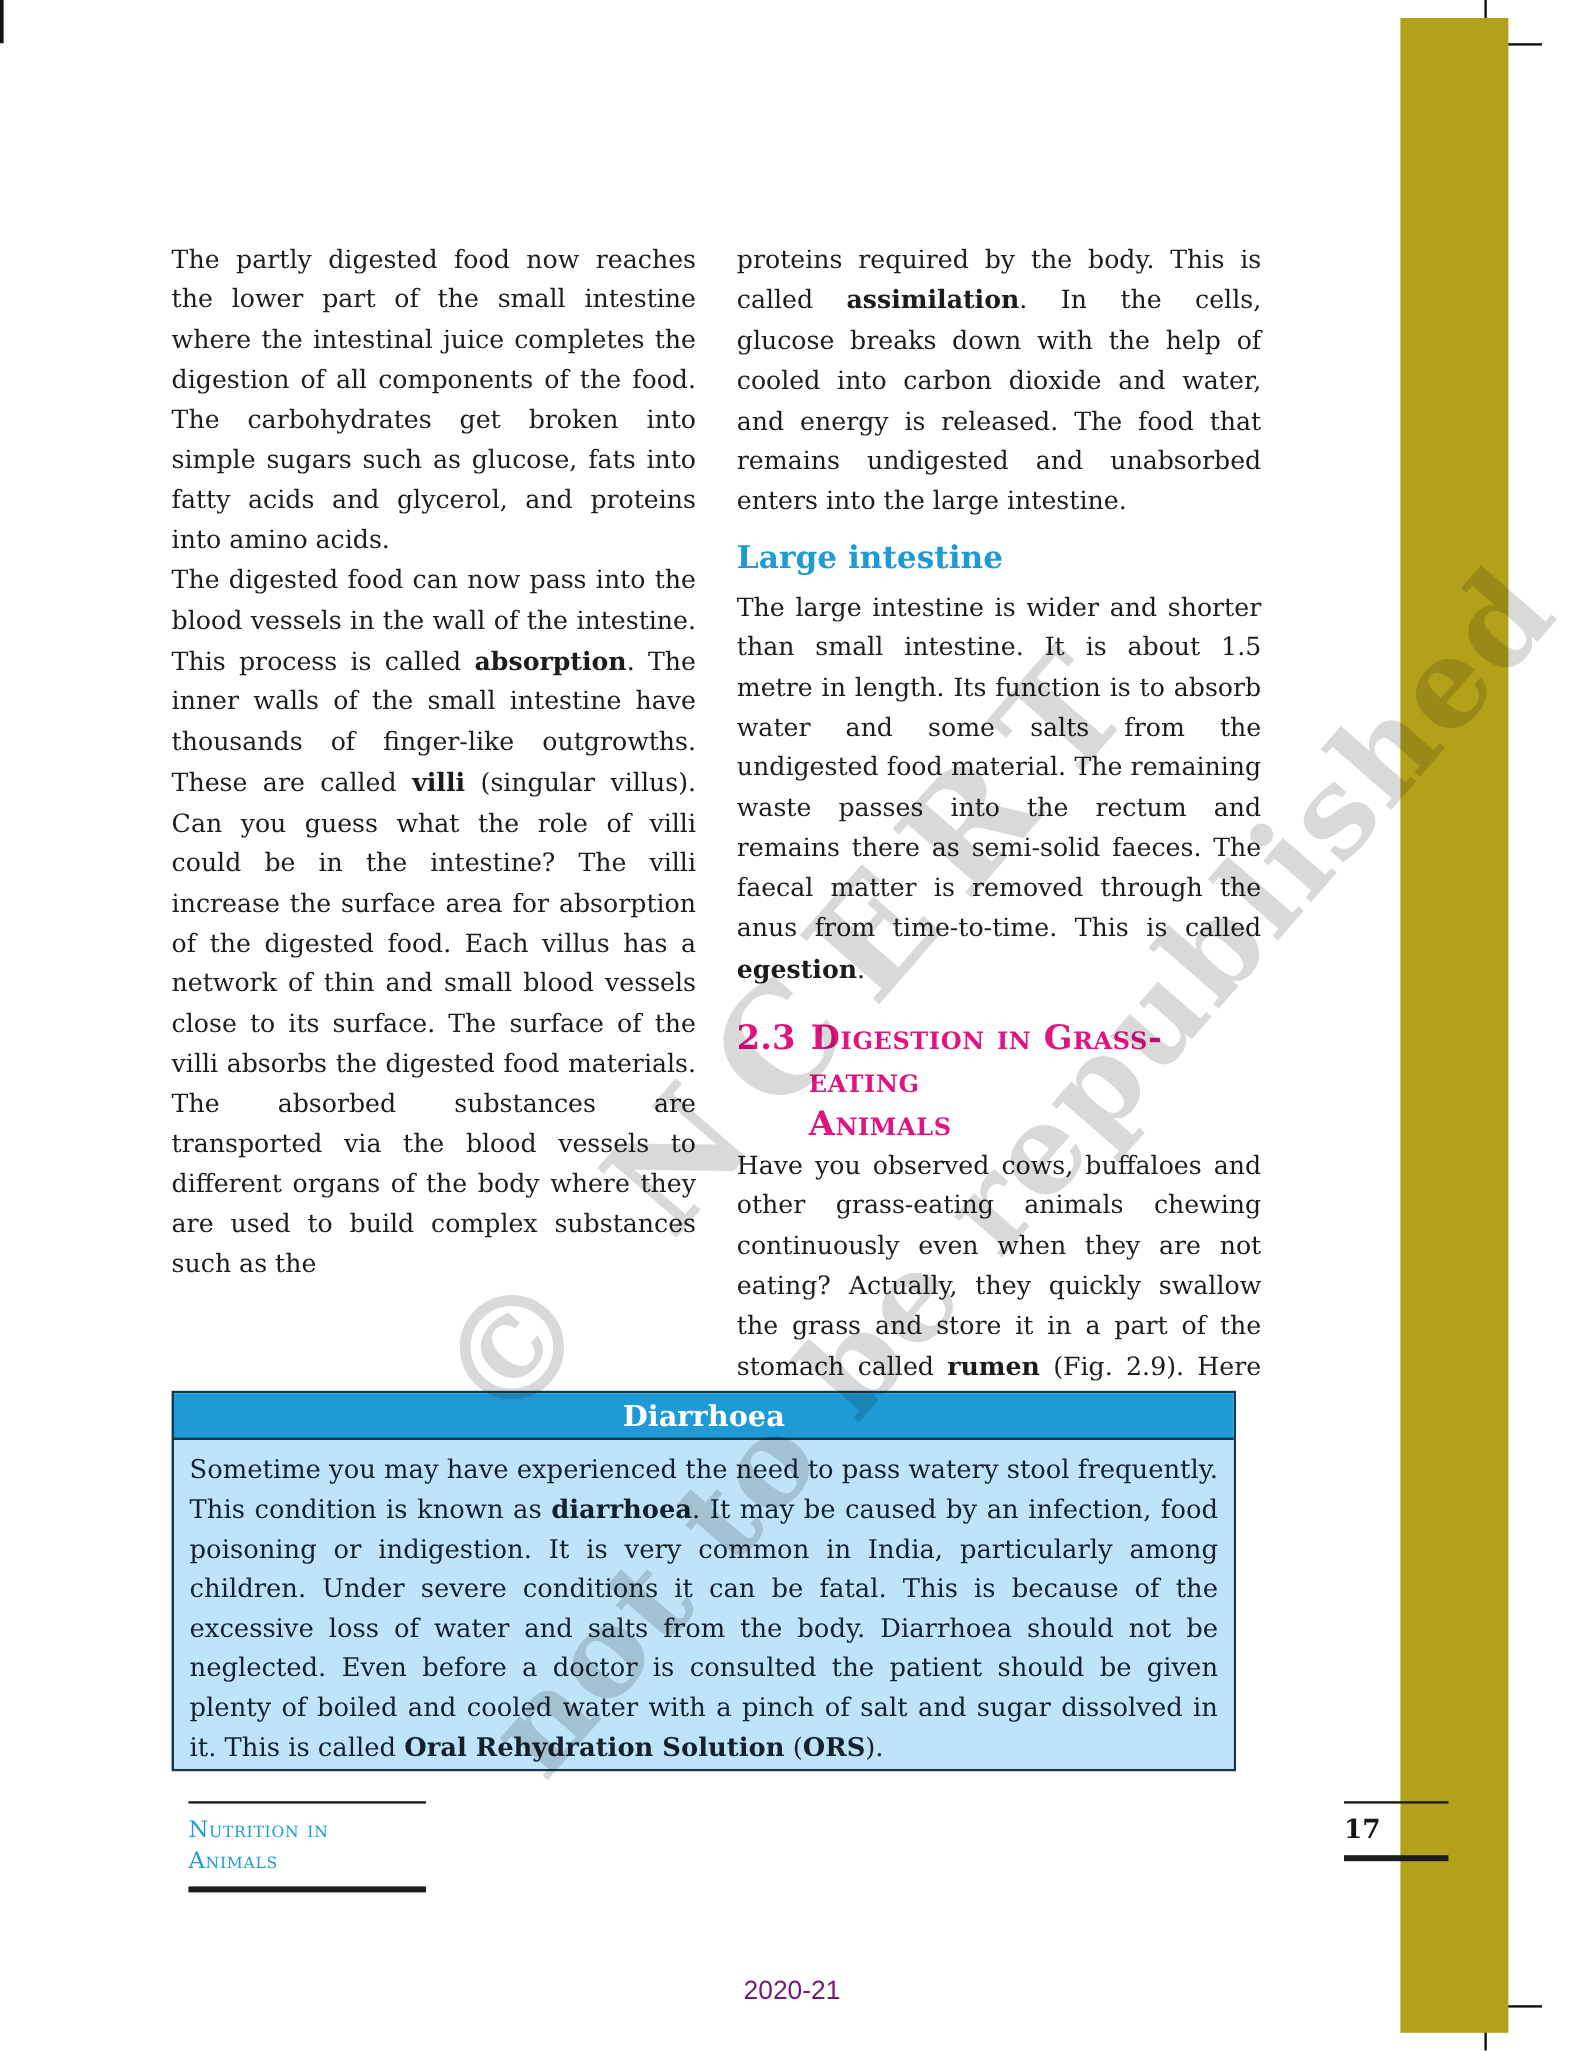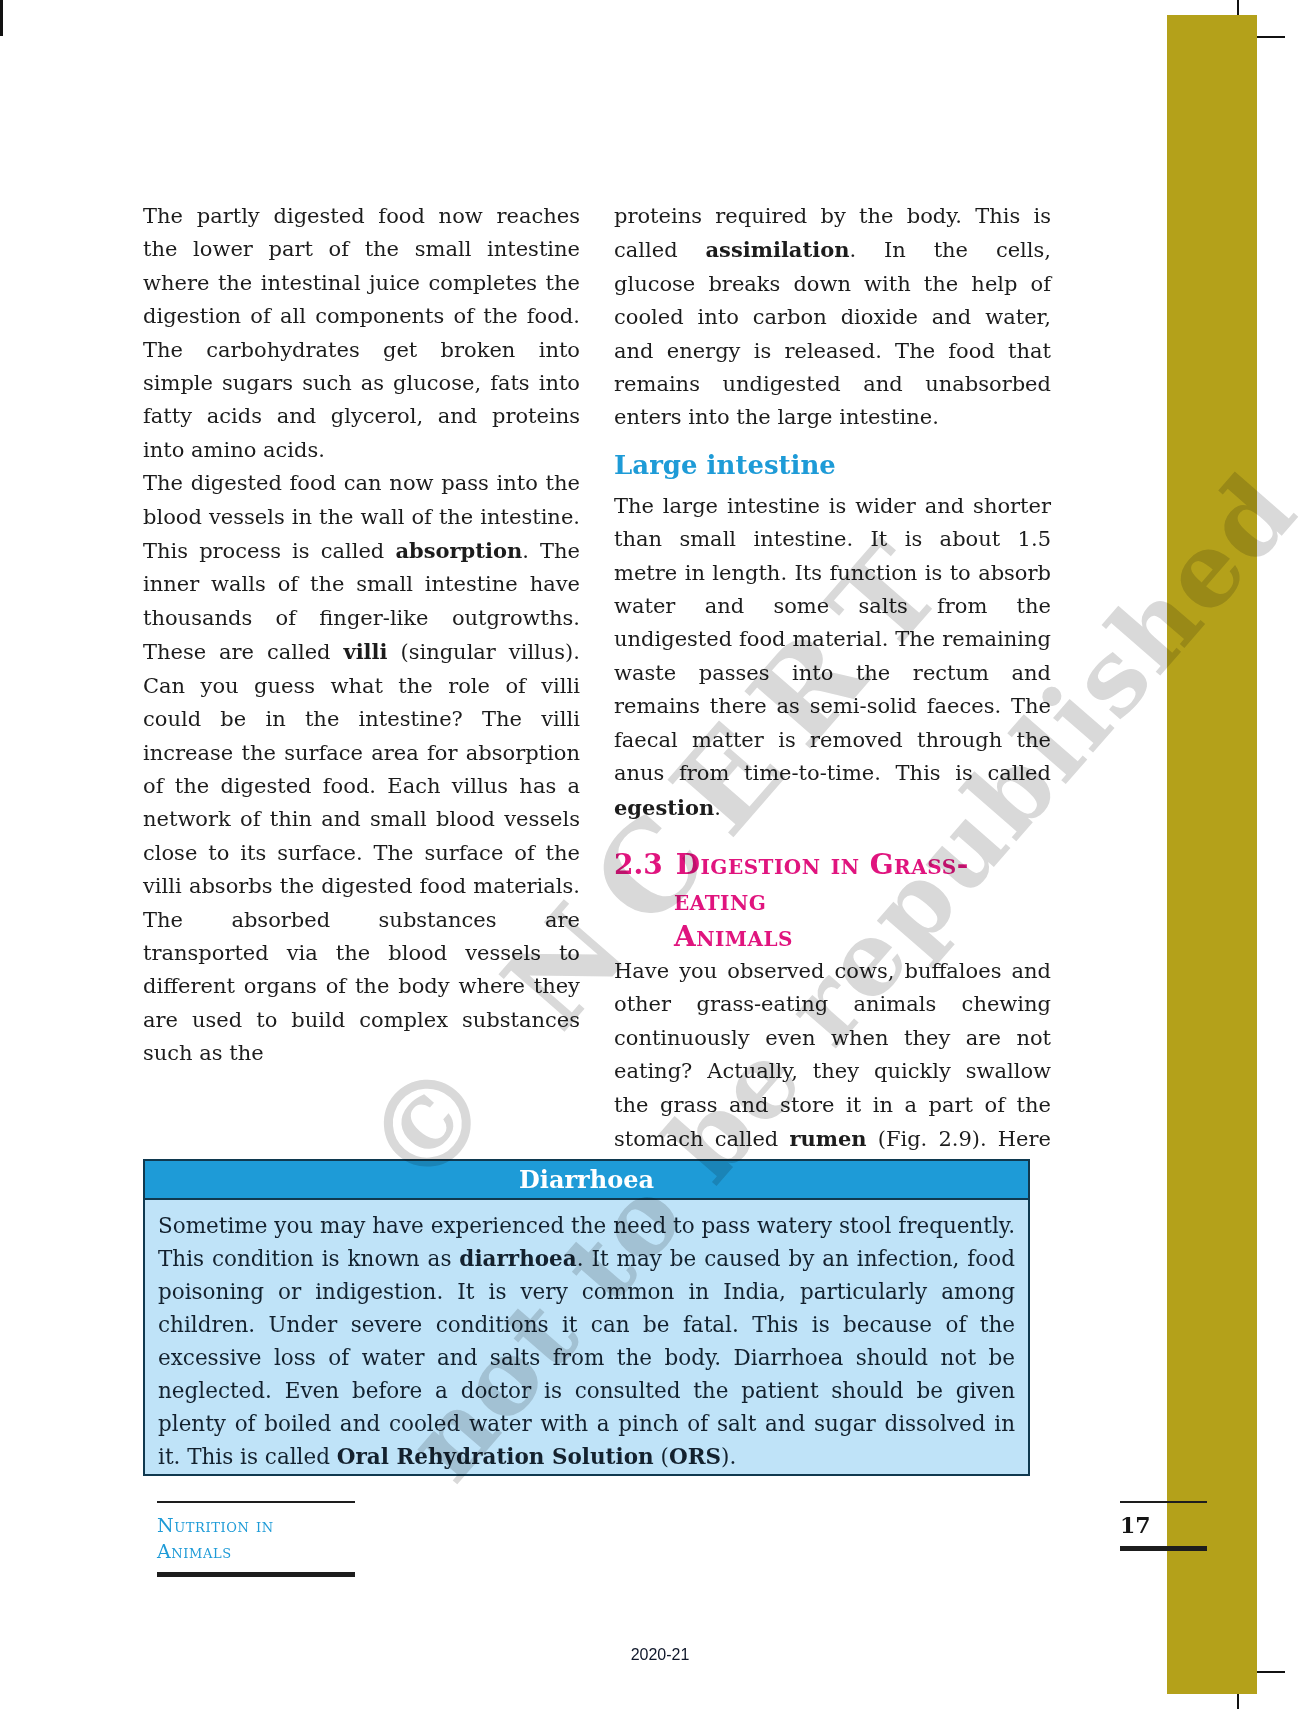--- a/index.html
+++ b/index.html
@@ -55,21 +55,21 @@
   .footer-right{position:absolute;left:1120px;top:1501px;width:87px;text-align:left;}
   .rule-thin{height:2px;background:var(--rule-dark);}
   .rule-thick{height:5px;background:var(--rule-dark);}
   .footer-left-label{
     margin:9px 0 8px 0;font-size:19px;line-height:26px;font-weight:normal;
     color:var(--accent-blue);font-variant:small-caps;letter-spacing:0.6px;
   }
   .page-number{margin:9px 0 8px 0;font-size:22px;line-height:26px;font-weight:bold;color:#151515;}
   .edition{
     position:absolute;left:560px;top:1646px;width:200px;text-align:center;
-    font-family:"Liberation Sans","DejaVu Sans",sans-serif;font-size:16px;color:#0f172a;
+    font-family:"Liberation Sans","DejaVu Sans",sans-serif;font-size:22px;color:#701a75;
   }
   
   .watermark{
     position:absolute;left:130px;top:750px;width:1220px;
     transform:rotate(-49deg);transform-origin:50% 50%;
     text-align:center;color:var(--watermark-gray);opacity:0.38;
     mix-blend-mode:multiply;pointer-events:none;font-weight:bold;z-index:5;
   }
   .wm-line1{font-size:120px;letter-spacing:26px;white-space:nowrap;}
   .wm-line2{font-size:102px;letter-spacing:3px;margin-top:92px;white-space:nowrap;}

